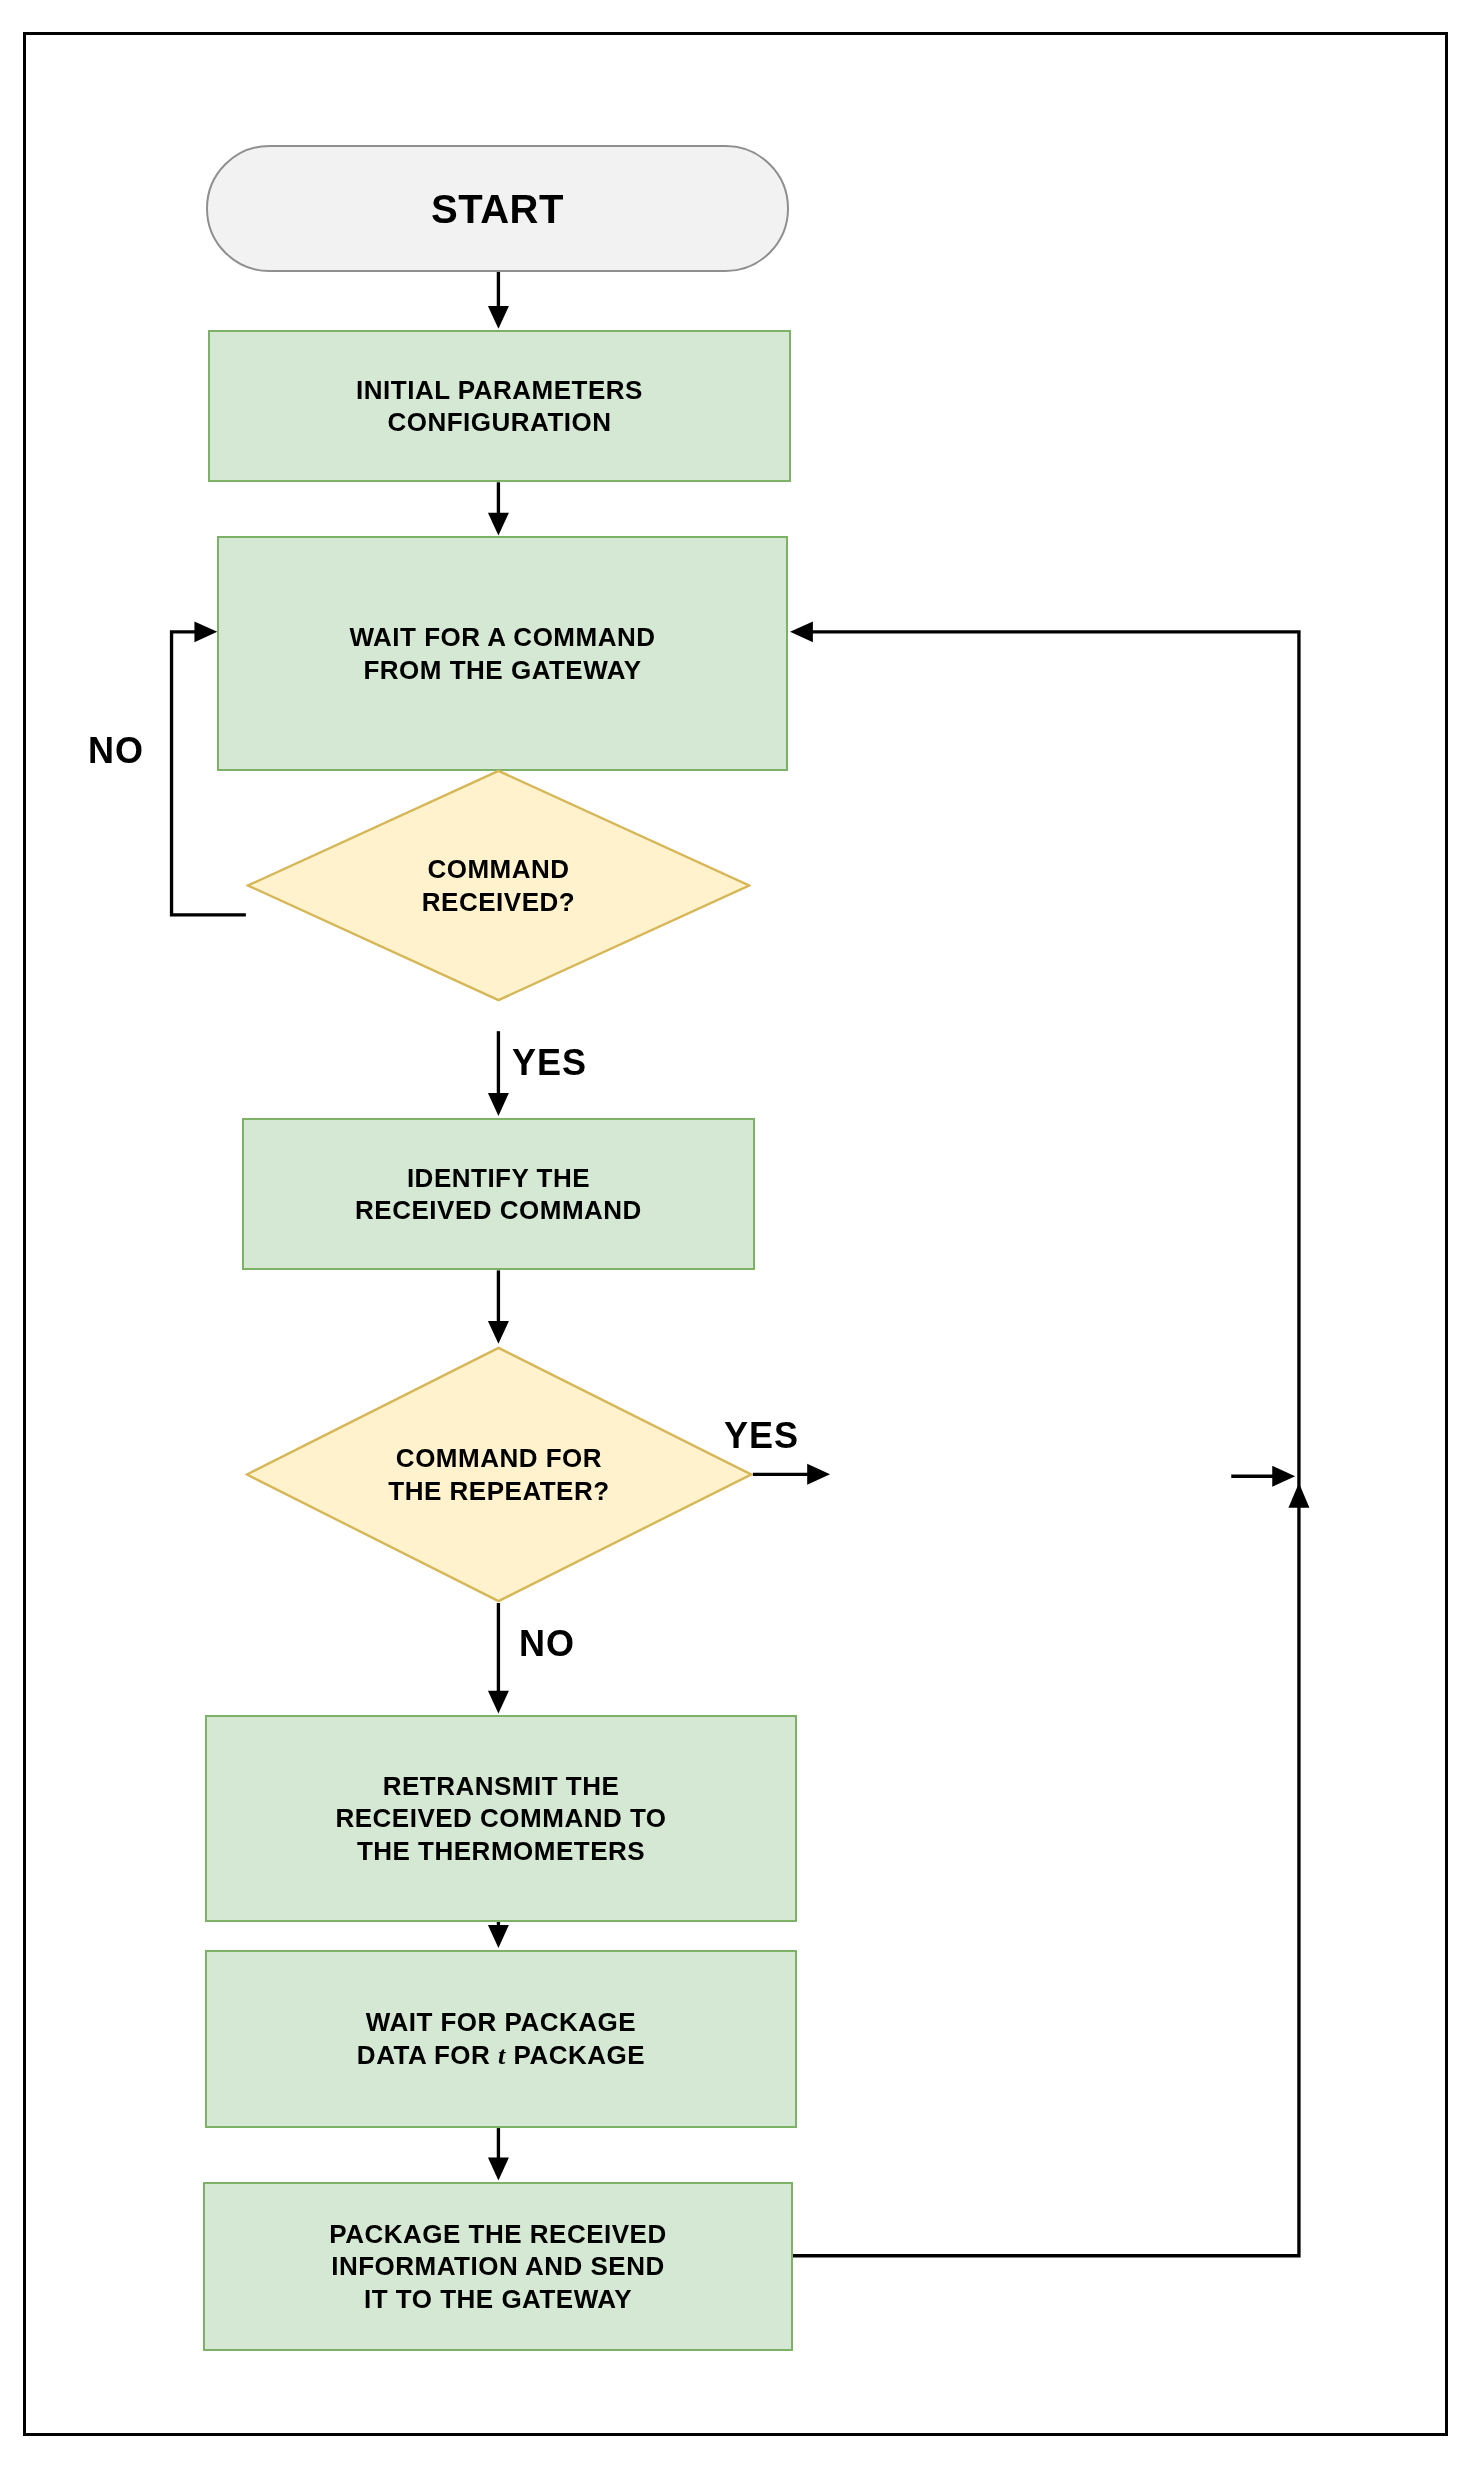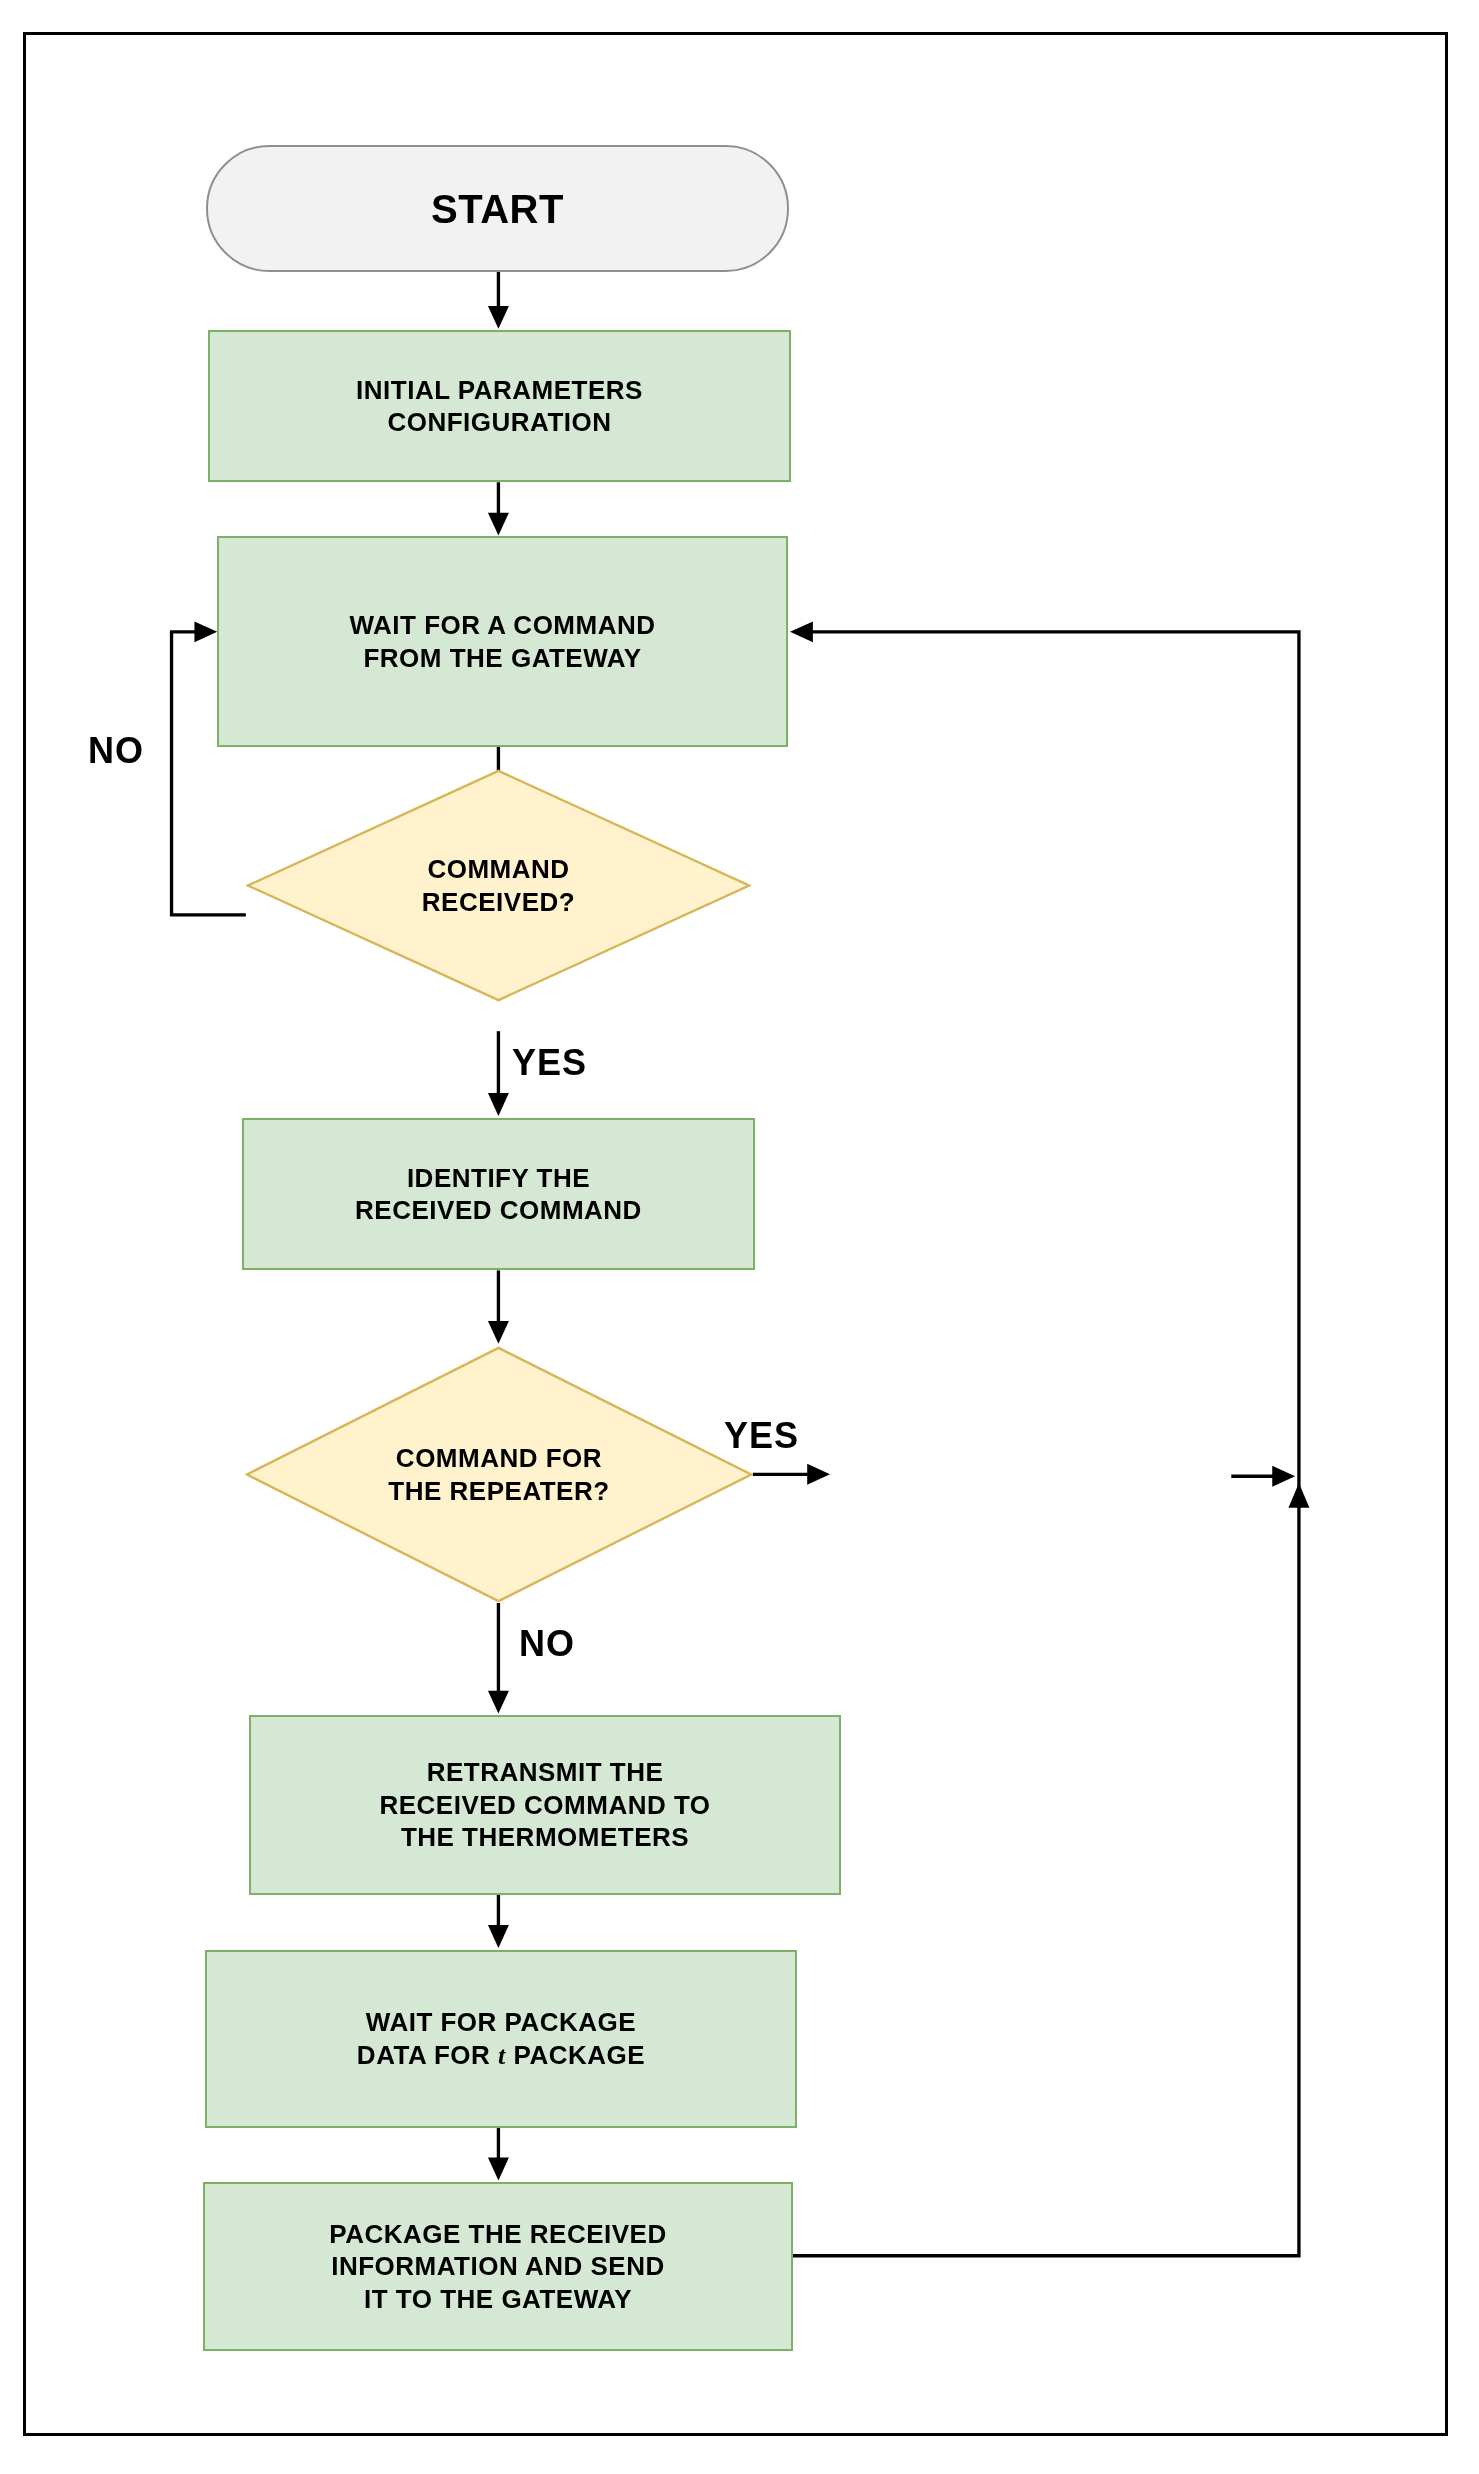--- a/index.html
+++ b/index.html
@@ -120,21 +120,21 @@
 
   <div class="node terminal" style="left:206px;top:145px;width:583px;height:127px;">
     <span>START</span>
   </div>
 
   <div class="node proc" style="left:208px;top:330px;width:583px;height:152px;">
     <span>INITIAL PARAMETERS
 CONFIGURATION</span>
   </div>
 
-  <div class="node proc" style="left:217px;top:536px;width:571px;height:211px;">
+  <div class="node proc" style="left:217px;top:536px;width:571px;height:235px;">
     <span>WAIT FOR A COMMAND
 FROM THE GATEWAY</span>
   </div>
 
   <div class="node decision" style="left:246px;top:769px;width:505px;height:233px;">
     <svg class="shape" viewBox="0 0 530 244" preserveAspectRatio="none">
       <polygon points="265,2 528,122 265,242 2,122"></polygon>
     </svg>
     <span class="dlabel">COMMAND
 RECEIVED?</span>
@@ -147,21 +147,21 @@
 
   <div class="node decision" style="left:245px;top:1346px;width:508px;height:257px;text-align:center;">
     <svg class="shape" viewBox="0 0 533 270" preserveAspectRatio="none">
       <polygon points="266,2 531,135 266,268 2,135"></polygon>
     </svg>
     <span class="dlabel">COMMAND FOR
 THE REPEATER?</span>
   </div>
 
 
-  <div class="node proc" style="left:205px;top:1715px;width:592px;height:180px;margin-left:44px;">
+  <div class="node proc" style="left:205px;top:1715px;width:592px;height:207px;">
     <span>RETRANSMIT THE
 RECEIVED COMMAND TO
 THE THERMOMETERS</span>
   </div>
 
   <div class="node proc" style="left:205px;top:1950px;width:592px;height:178px;">
     <span><span>WAIT FOR PACKAGE
 DATA FOR </span><span class="var-t">t</span><span> PACKAGE</span></span>
   </div>
 

